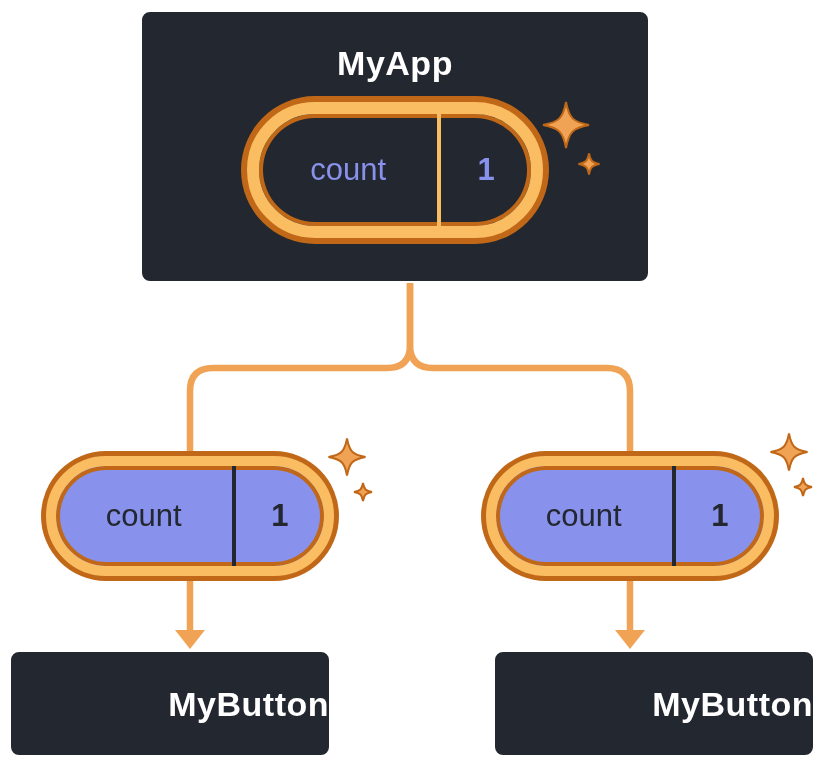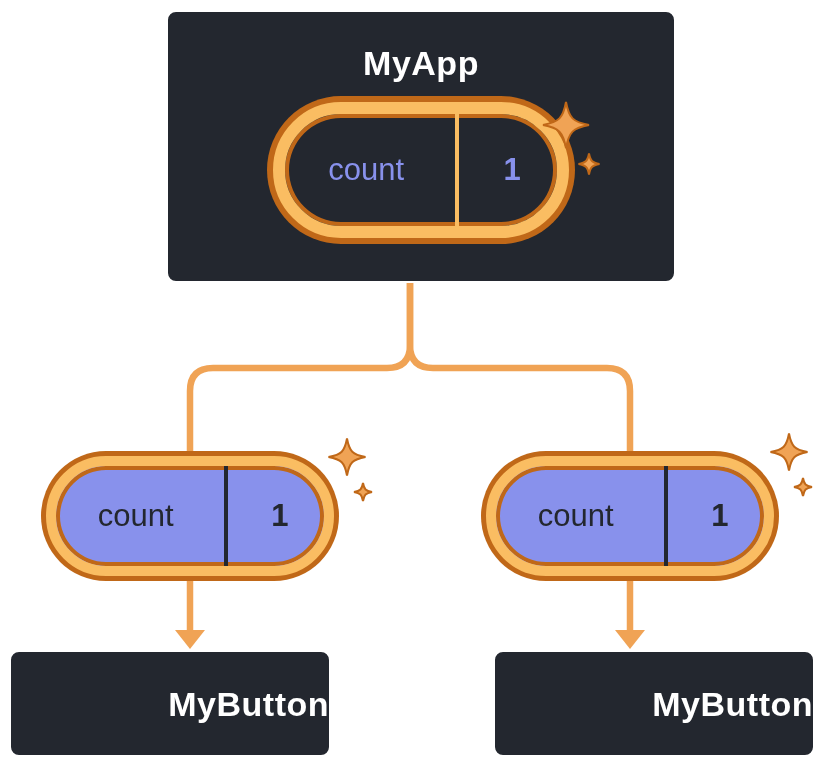--- a/index.html
+++ b/index.html
@@ -13,21 +13,21 @@
   }
 
   .node {
     position: absolute;
     background: var(--node-bg, #23272F);
     border: 2px solid var(--node-border, #ffffff);
     border-radius: 10px;
     box-sizing: border-box;
   }
   .node-root {
-    left: 166px; top: 10px; width: 510px; height: 273px;
+    left: 140px; top: 10px; width: 510px; height: 273px;
     display: flex; flex-direction: column; align-items: center;
     padding-top: 32px; gap: 20px;
   }
   .node-title {
     color: var(--node-text, #ffffff);
     font-size: 34px;
     font-weight: 700;
     letter-spacing: 0.5px;
     line-height: 38px;
   }
@@ -35,21 +35,20 @@
     display: flex; align-items: center; justify-content: flex-end;
     width: 322px; height: 107px;
   }
   .node-leaf.left  { left: 9px;   top: 650px; }
   .node-leaf.right { left: 493px; top: 650px; }
 
   .pill {
     display: flex;
     align-items: stretch;
     box-sizing: border-box;
-    gap: 8px;
   }
   .pill-dark {
     width: 296px; height: 136px; border-radius: 68px;
     background: var(--node-bg, #23272F);
     border: 12px solid var(--orange-light, #FABD62);
     box-shadow: 0 0 0 6px var(--orange-dark, #C06818),
                 inset 0 0 0 4px var(--orange-dark, #C06818);
   }
   .pill-light {
     position: absolute;

